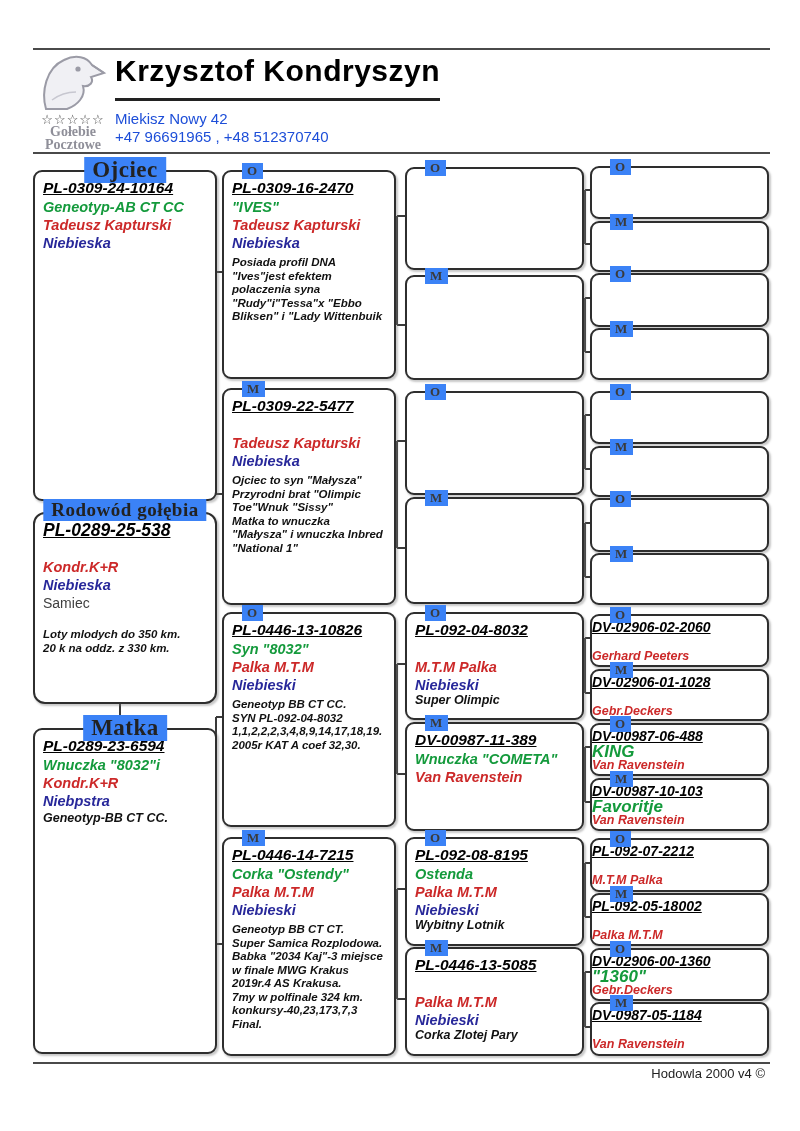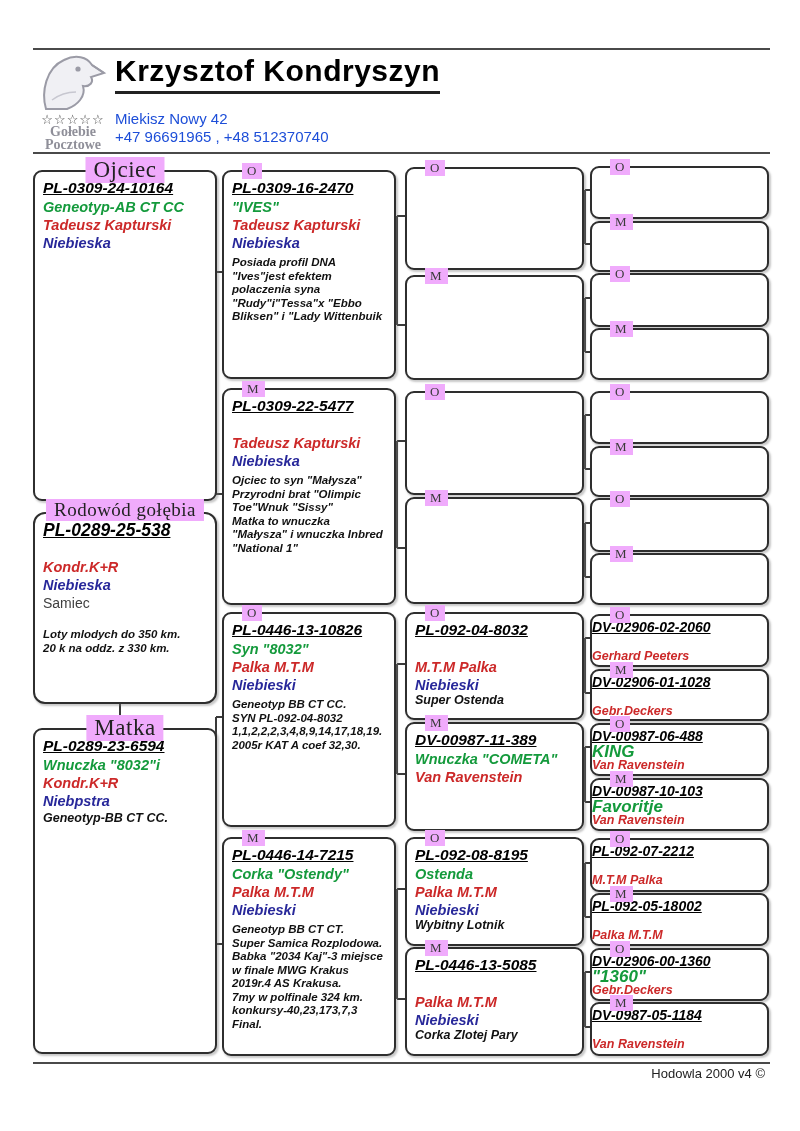--- a/index.html
+++ b/index.html
@@ -1,30 +1,30 @@
 <!DOCTYPE html>
 <html><head>
 <meta charset="utf-8">
 <style>
   html,body{margin:0;padding:0;background:#fff;}
   .page{position:relative;width:800px;height:1131px;background:#ffffff;overflow:hidden;
         font-family:"Liberation Sans",sans-serif;}
   .rule{position:absolute;left:33px;width:737px;height:0;border-top:2px solid #4a4a4a;}
   
   .owner-name{position:absolute;left:115px;top:54px;font-size:30px;font-weight:bold;color:#000;
-              border-bottom:3px solid #222;padding-bottom:3px;letter-spacing:.5px;white-space:nowrap;}
+              border-bottom:3px solid #222;padding-bottom:10px;letter-spacing:.5px;white-space:nowrap;}
   .owner-line{position:absolute;left:115px;font-size:15px;color:#1d4ed8;white-space:nowrap;}
   .logo{position:absolute;left:36px;top:54px;width:74px;text-align:center;}
   .logo .stars{font-size:13px;color:#4a4a4a;letter-spacing:1px;line-height:11px;white-space:nowrap;}
   .logo .logotext{font-family:"Liberation Serif",serif;font-weight:bold;font-size:14px;color:#8f8f99;line-height:13px;}
   
   .box{position:absolute;background:#fff;border:2px solid #2e2e2e;border-radius:9px;
        box-shadow:1.5px 2px 2px rgba(120,120,120,.4);}
-  .tag{position:absolute;top:-9px;left:18px;background:#f0abfc;padding:0 5px;
-       font-family:"Liberation Serif",serif;font-weight:normal;font-size:13px;color:#3a3a3a;letter-spacing:1px;}
+  .tag{position:absolute;top:-9px;left:18px;background:#3b82f6;padding:0 5px;
+       font-family:"Liberation Serif",serif;font-weight:bold;font-size:13px;color:#3a3a3a;letter-spacing:1px;}
   .tag.big{left:50%;transform:translateX(-50%);top:-15px;font-size:23px;letter-spacing:.5px;
            padding:0 8px;white-space:nowrap;color:#222;}
   .pad{padding:6px 8px 4px 8px;}
   .ring{font-style:italic;font-weight:bold;font-size:15.5px;color:#000;
         text-decoration:underline;line-height:20px;white-space:nowrap;}
   .l-name{font-style:italic;font-weight:bold;font-size:14.5px;color:#149a3c;min-height:18px;line-height:18px;white-space:nowrap;}
   .l-breeder{font-style:italic;font-weight:bold;font-size:14.5px;color:#cc2929;min-height:18px;line-height:18px;white-space:nowrap;}
   .l-color{font-style:italic;font-weight:bold;font-size:14.5px;color:#28289a;min-height:18px;line-height:18px;white-space:nowrap;}
   .l-sex{font-size:14px;color:#3f3f3f;line-height:18px;}
   .l-desc{font-style:italic;font-weight:bold;font-size:11.5px;color:#111;line-height:13.5px;
@@ -192,21 +192,21 @@
     <span class="tag">M</span>
   </div>
 
   <div class="box" style="left:405px;top:612px;width:175px;height:104px">
     <span class="tag">O</span>
     <div class="pad">
       <div class="ring">PL-092-04-8032</div>
       <div class="l-name"></div>
       <div class="l-breeder">M.T.M Palka</div>
       <div class="l-color">Niebieski</div>
-      <div class="l-desc" style="margin-top:0;font-size:12.5px">Super Ostenda</div>
+      <div class="l-desc" style="margin-top:0;font-size:12.5px">Super Olimpic</div>
     </div>
   </div>
 
   <div class="box" style="left:405px;top:722px;width:175px;height:105px">
     <span class="tag">M</span>
     <div class="pad">
       <div class="ring">DV-00987-11-389</div>
       <div class="l-name">Wnuczka "COMETA"</div>
       <div class="l-breeder">Van Ravenstein</div>
     </div>

